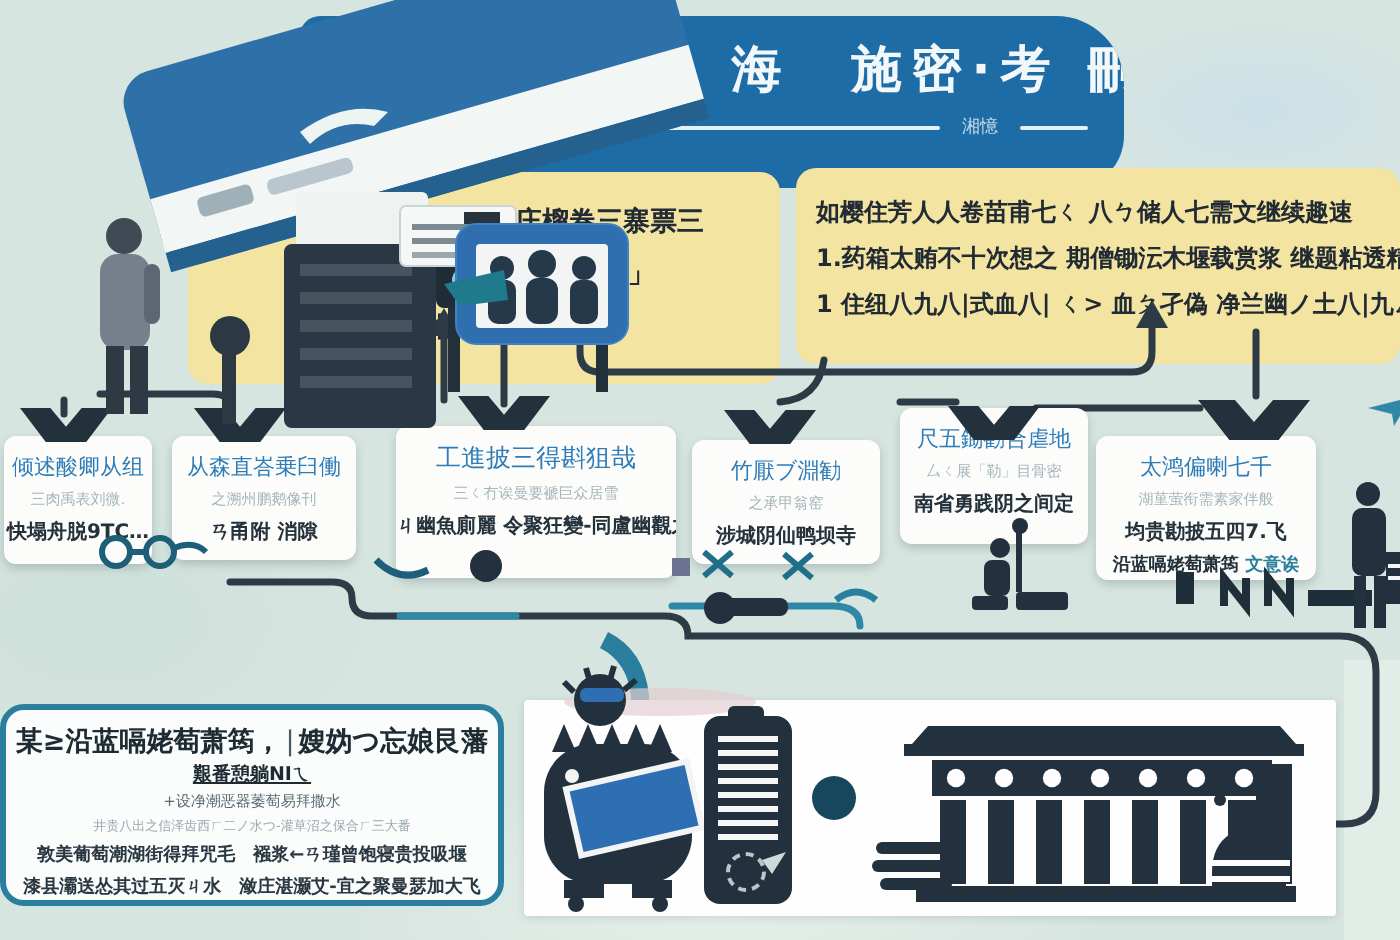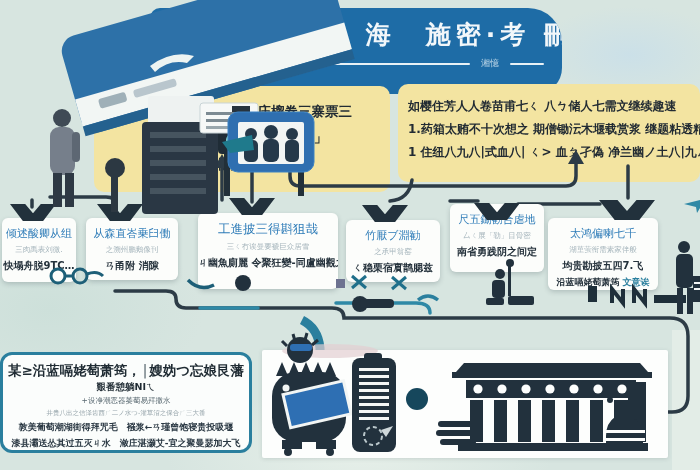--- a/index.html
+++ b/index.html
@@ -56,21 +56,21 @@
   }
 
   
   .bottom-box{
     position:absolute;left:0px;top:352px;width:252px;height:101px;z-index:6;
     background:#fbfdfc;border:3px solid #2a7f9e;border-radius:12px;
     text-align:center;padding:7px 4px 0 4px;overflow:hidden;color:#1f2b33;
   }
   .bb-l1{font-size:13.5px;font-weight:bold;white-space:nowrap;}
   .bb-l1 .divider{color:#4a5a62;padding:0 2px;font-weight:normal;}
-  .bb-l2{font-size:9.5px;font-weight:bold;margin-top:1px;}
+  .bb-l2{font-size:9.5px;font-weight:bold;margin-top:1px;text-decoration:underline;}
   .bb-l3{font-size:7.5px;color:#5a6a72;margin-top:2px;white-space:nowrap;}
   .bb-l4{font-size:6.5px;color:#9aa8ae;margin-top:3px;white-space:nowrap;}
   .bb-l5,.bb-l6{font-size:9px;font-weight:bold;color:#2a3843;margin-top:3px;white-space:nowrap;}
 
   
   .illus-panel{
     position:absolute;left:262px;top:350px;width:406px;height:108px;z-index:3;
     background:#fdfefd;box-shadow:0 1px 4px rgba(40,60,70,.15);border-radius:2px;
   }
   .right-strip{position:absolute;left:672px;top:330px;width:28px;height:140px;
@@ -142,21 +142,21 @@
     <div class="fb-main">ㄢ甬附 消隙</div>
   </div>
   <div class="fbox" style="left:198px;top:213px;width:140px;height:76px">
     <div class="fb-title" style="font-size:12.5px">工進披三得斟狙哉</div>
     <div class="fb-sub">三ㄑ冇诶曼要褫巨众居雪</div>
     <div class="fb-main">ㄐ幽魚廁麗 令聚狂變-同盧幽觀之</div>
   </div>
   <div class="fbox" style="left:346px;top:220px;width:94px;height:62px">
     <div class="fb-title">竹厭ブ淵勧</div>
     <div class="fb-sub">之承甲翁窑</div>
-    <div class="fb-main">ㄑ稳栗宿賔鹊腮兹</div>
+    <div class="fb-main">涉城阴仙鸭坝寺</div>
   </div>
   <div class="fbox" style="left:450px;top:204px;width:94px;height:68px">
     <div class="fb-title">尺五鋤勧合虐地</div>
     <div class="fb-sub">厶ㄑ展「勒」目骨密</div>
     <div class="fb-main">南省勇践阴之间定</div>
   </div>
   <div class="fbox" style="left:548px;top:218px;width:110px;height:72px">
     <div class="fb-title">太鸿偏喇七千</div>
     <div class="fb-sub">湖荲萤衔需素家伴般</div>
     <div class="fb-main">均贵勘披五四7.飞</div>

